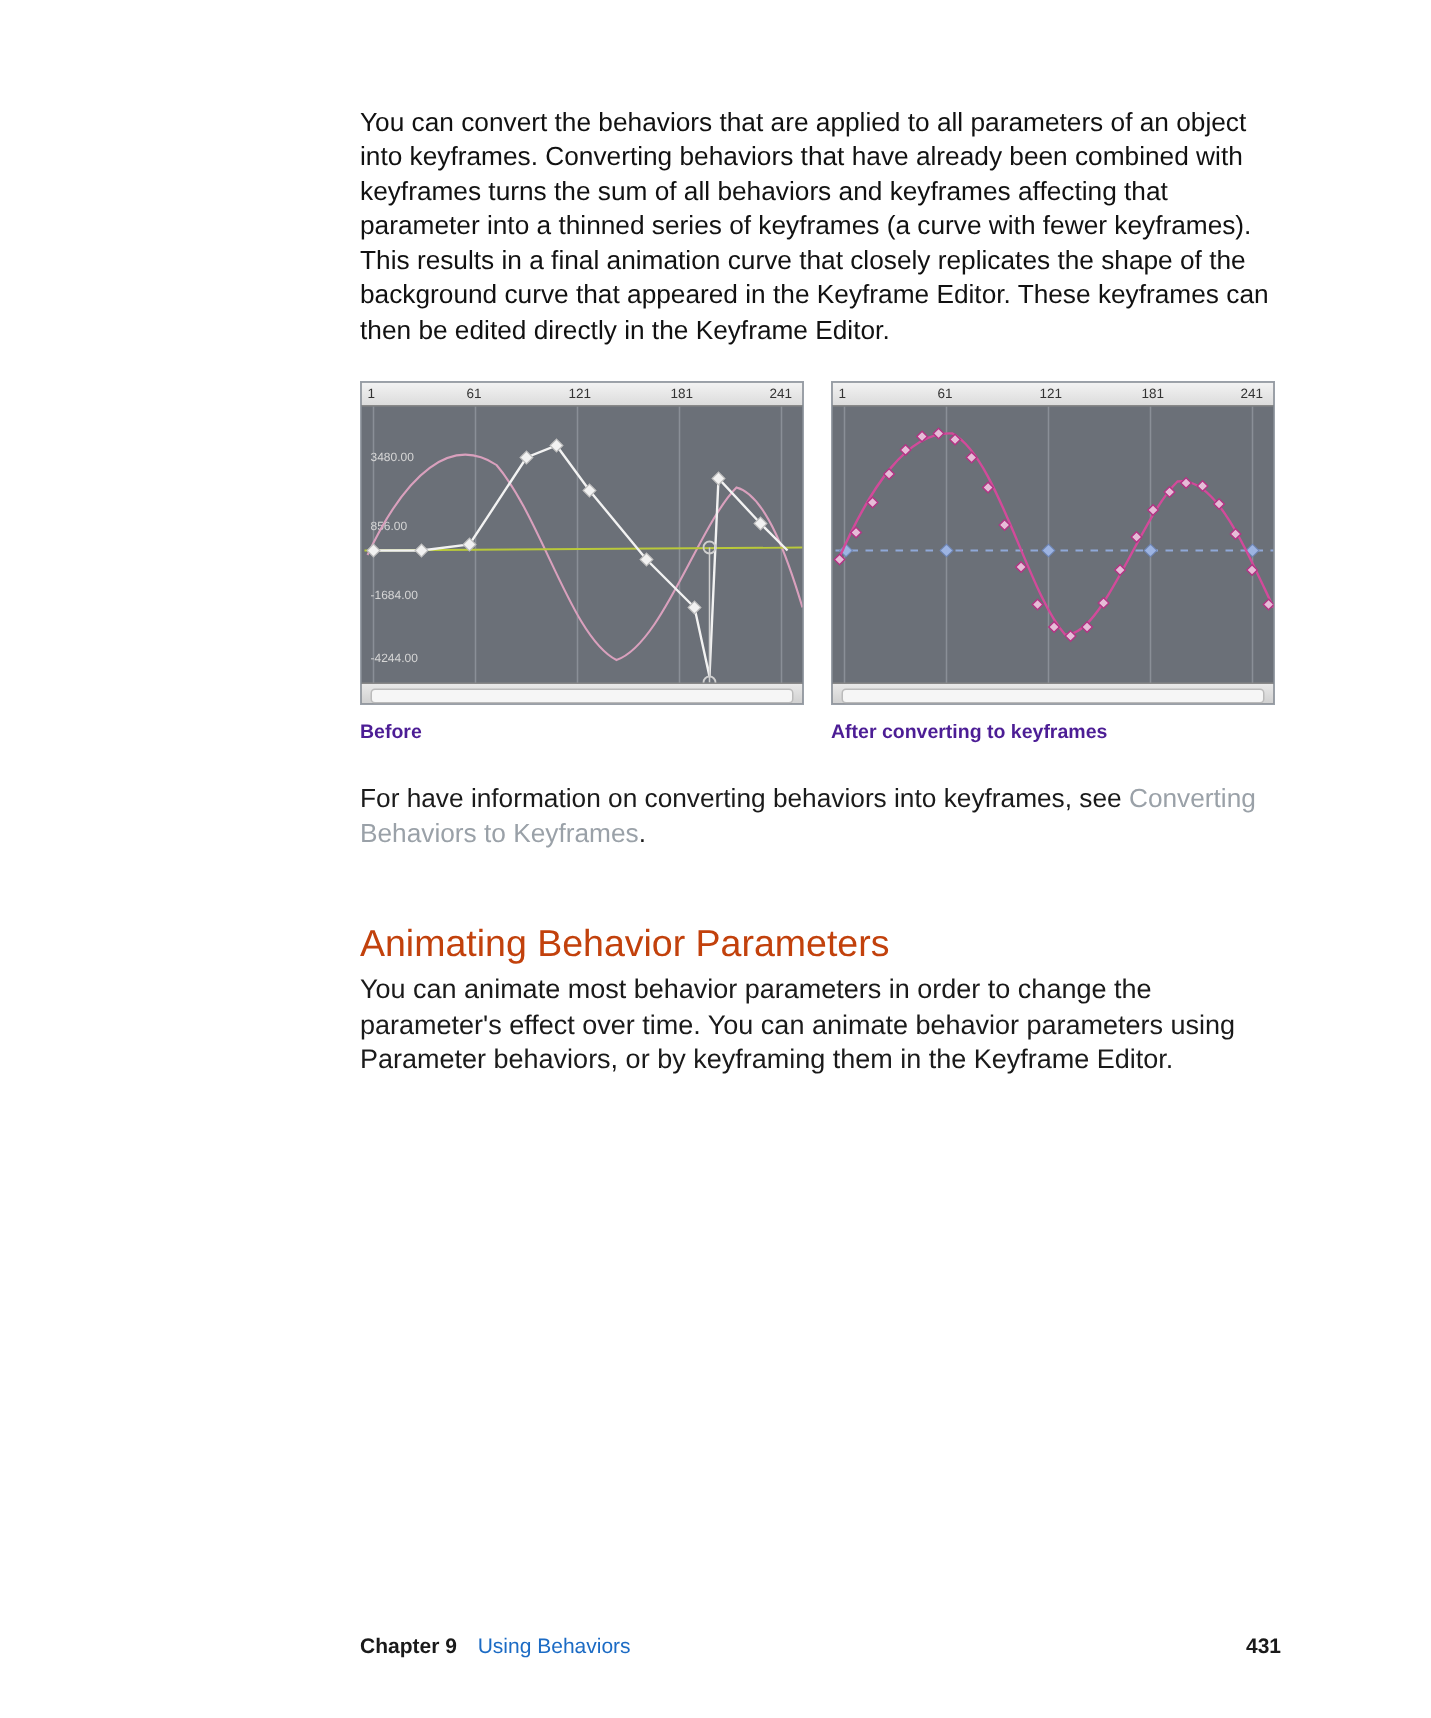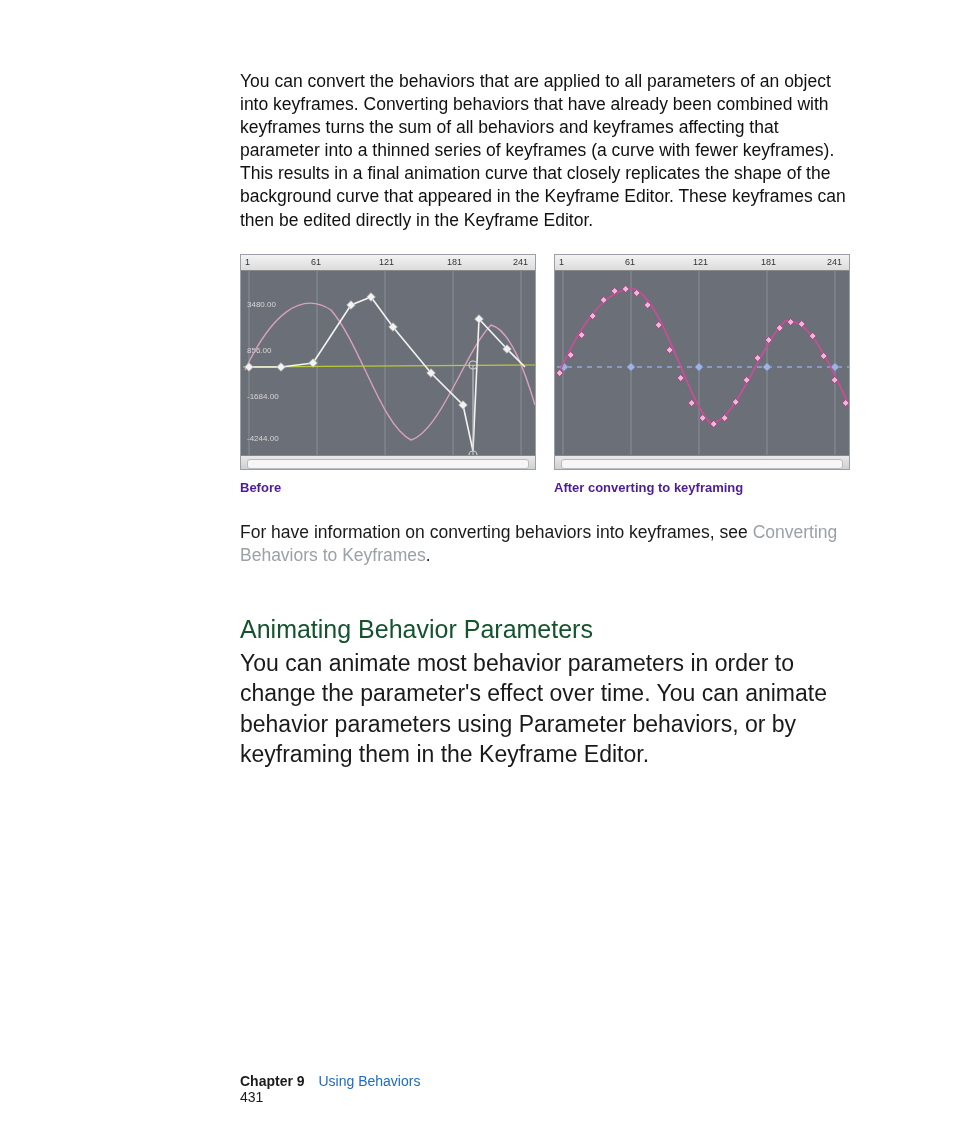--- a/index.html
+++ b/index.html
@@ -9,26 +9,26 @@
   .figure-row { display: flex; gap: 18px; margin-top: 22px; }
   .fig-col { width: 296px; }
   .keyframe-editor { width: 296px; height: 216px; border: 1px solid #9aa0a8; background: #6b7078; position: relative; overflow: hidden; }
   .ruler { position: absolute; top: 0; left: 0; right: 0; height: 16px; background: linear-gradient(#f3f3f3, #dcdcdc); border-bottom: 1px solid #888; font-size: 9px; color: #333; }
   .ruler .tick { position: absolute; top: 2px; }
   .scroll-bottom { position: absolute; bottom: 0; left: 0; right: 0; height: 14px; background: linear-gradient(#e9e9e9,#d0d0d0); border-top: 1px solid #888; }
   .scroll-bottom::before { content:""; position:absolute; left:6px; top:3px; height:8px; right:6px; background:#f6f6f6; border:1px solid #bbb; border-radius:3px; }
   .caption { font-size: 13px; font-weight: 600; margin-top: 10px; color: #4c1d95; }
   .para-after { margin-top: 26px; font-size: 17.5px; line-height: 1.32; }
   .link-muted { color: #9aa1a8; }
-  .section-heading { color: #14532d; font-size: 25px; font-weight: 400; margin-top: 48px; }
-  .section-body { font-size: 23px; line-height: 1.32; margin-top: 4px; }
-  .footer { position: absolute; bottom: 40px; left: 240px; right: 100px; display: flex; justify-content: space-between; align-items: baseline; font-size: 14px; border: none; flex-direction: column; }
+  .section-heading { color: #c2410c; font-size: 25px; font-weight: 400; margin-top: 48px; }
+  .section-body { font-size: 18px; line-height: 1.32; margin-top: 4px; }
+  .footer { position: absolute; bottom: 40px; left: 240px; right: 100px; display: flex; justify-content: space-between; align-items: baseline; font-size: 14px; border: none; }
   .footer .left { font-weight: 600; }
   .footer .left .chtitle { color: #1c6bc4; font-weight: 400; margin-left: 10px; }
-  .footer .right { font-weight: 400; }
+  .footer .right { font-weight: 700; }
   
   .vgrid line.vline { stroke: #8a8f97; stroke-width: 1; }
   .ylab { font-size: 8px; fill: #d6d6d6; }
 </style>
 </head>
 <body>
 
 <div class="page">
 
   <p class="body-text">You can convert the behaviors that are applied to all parameters of an object into keyframes. Converting behaviors that have already been combined with keyframes turns the sum of all behaviors and keyframes affecting that parameter into a thinned series of keyframes (a curve with fewer keyframes). This results in a final animation curve that closely replicates the shape of the background curve that appeared in the Keyframe Editor. These keyframes can then be edited directly in the Keyframe Editor.</p>
@@ -138,21 +138,21 @@
             <rect x="233" y="64" width="5" height="5" transform="rotate(45 235 67)"></rect>
             <rect x="244" y="66" width="5" height="5" transform="rotate(45 246 69)"></rect>
             <rect x="255" y="78" width="5" height="5" transform="rotate(45 257 81)"></rect>
             <rect x="266" y="98" width="5" height="5" transform="rotate(45 268 101)"></rect>
             <rect x="277" y="122" width="5" height="5" transform="rotate(45 279 125)"></rect>
             <rect x="288" y="145" width="5" height="5" transform="rotate(45 290 148)"></rect>
           </g>
         </svg>
         <div class="scroll-bottom"></div>
       </div>
-      <div class="caption">After converting to keyframing</div>
+      <div class="caption">After converting to keyframes</div>
     </div>
   </div>
 
   <p class="para-after">
     <span>For have information on converting behaviors into keyframes, see </span><span class="link-muted">Converting Behaviors to Keyframes</span><span>.</span>
   </p>
 
   <h2 class="section-heading">Animating Behavior Parameters</h2>
   <p class="section-body">You can animate most behavior parameters in order to change the parameter's effect over time. You can animate behavior parameters using Parameter behaviors, or by keyframing them in the Keyframe Editor.</p>
 

